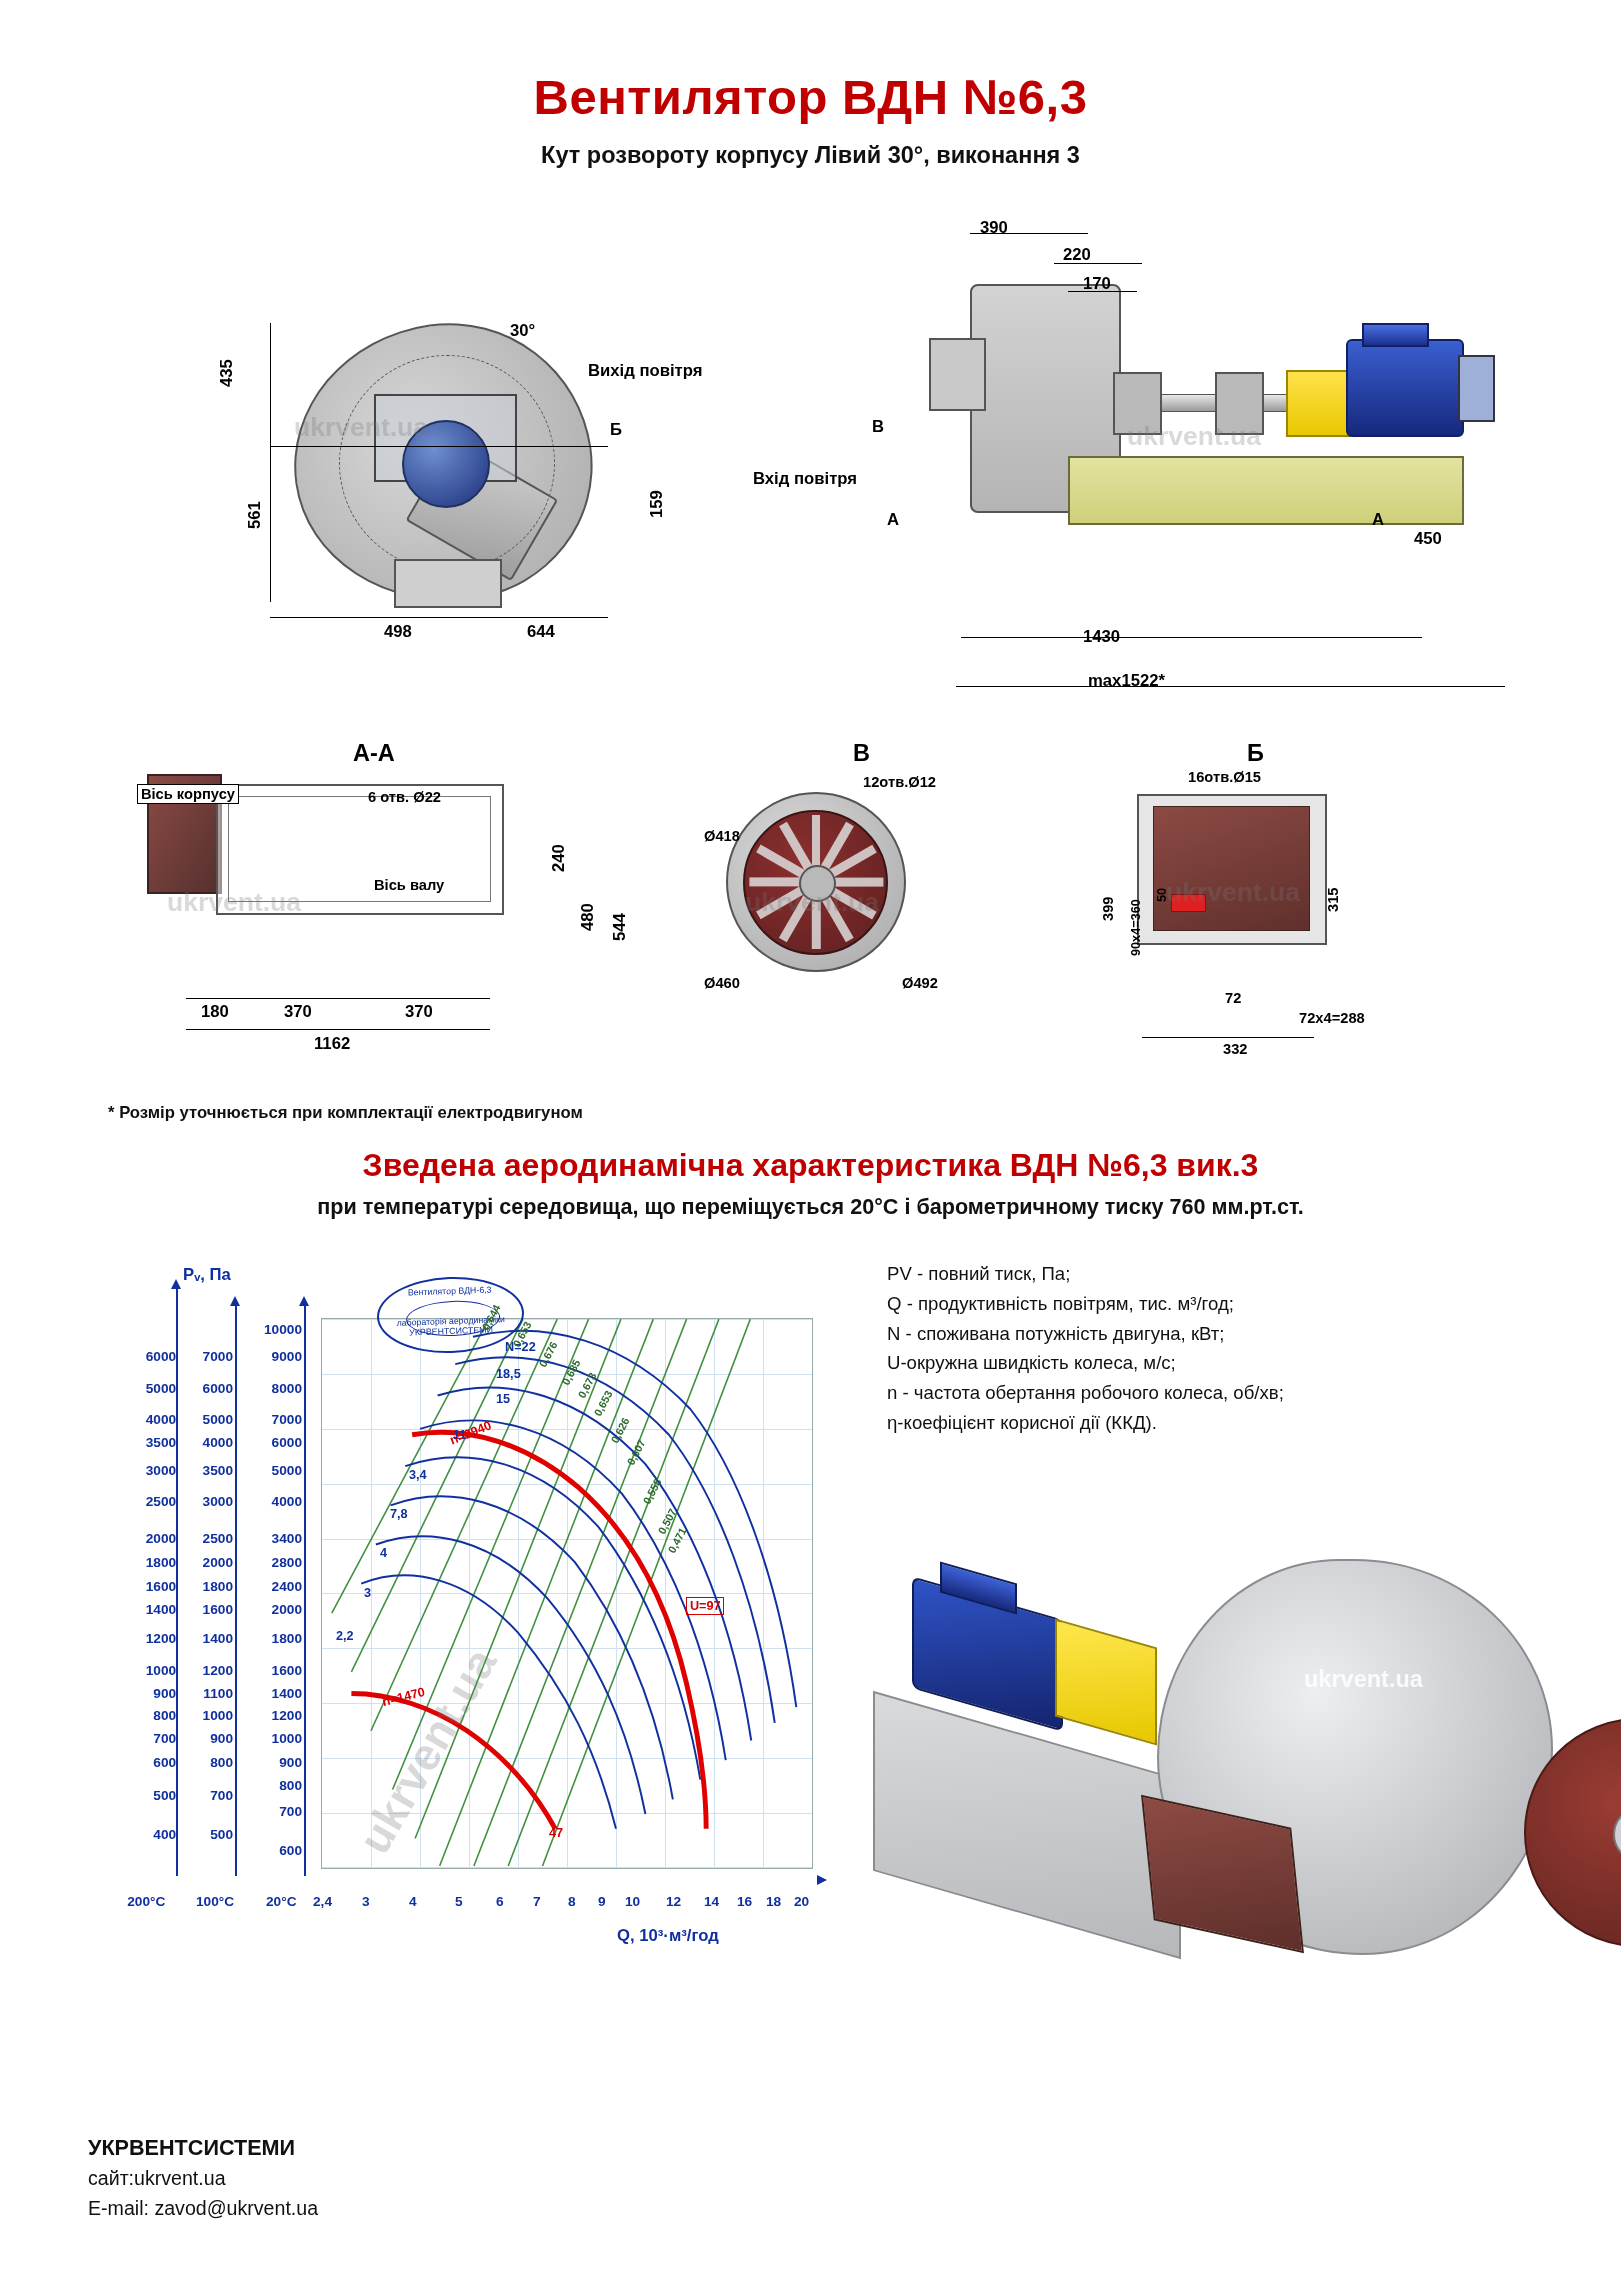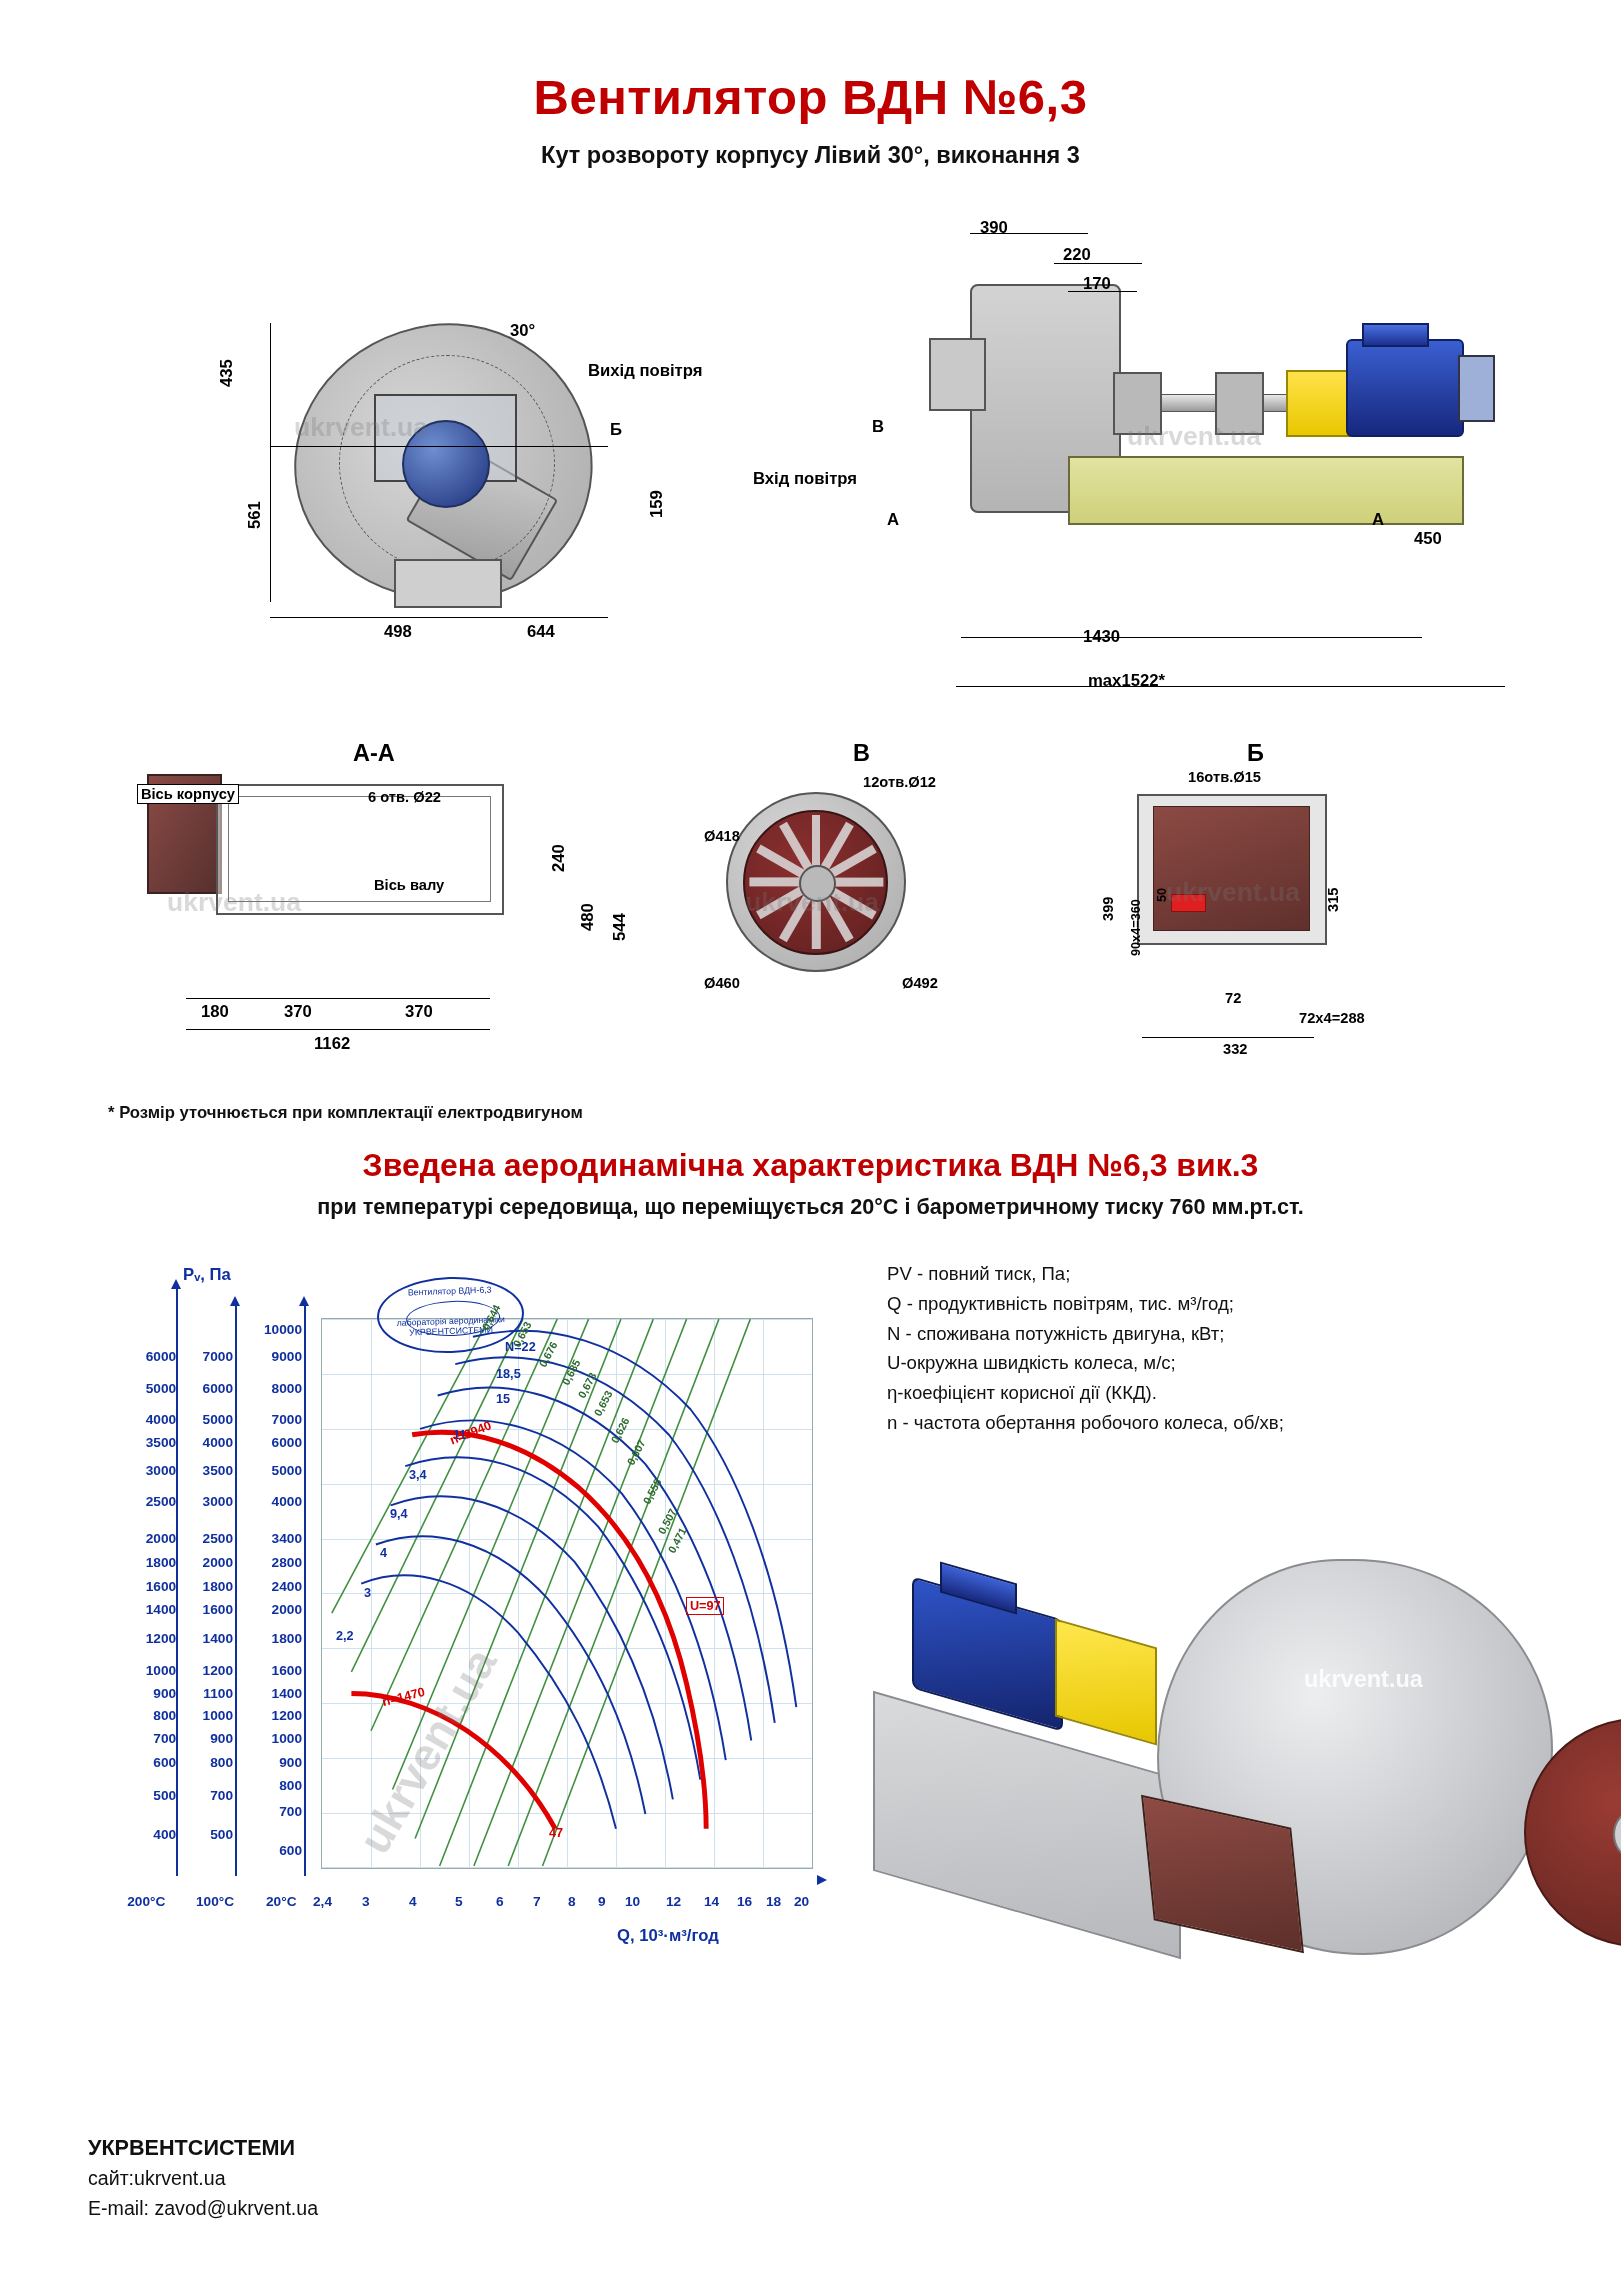--- a/index.html
+++ b/index.html
@@ -495,21 +495,21 @@
     <div class="xtick" style="left:629px;top:635px">18</div>
     <div class="xtick" style="left:657px;top:635px">20</div>
     <div class="arrowright" style="left:680px;top:616px"></div>
     <div class="axlabel" style="left:480px;top:667px">Q, 10³·м³/год</div>
 
     <div class="nlbl" style="left:368px;top:81px">N=22</div>
     <div class="nlbl" style="left:359px;top:108px">18,5</div>
     <div class="nlbl" style="left:359px;top:133px">15</div>
     <div class="nlbl" style="left:316px;top:169px">11</div>
     <div class="nlbl" style="left:272px;top:209px">3,4</div>
-    <div class="nlbl" style="left:253px;top:248px">9,4</div>
+    <div class="nlbl" style="left:253px;top:248px">7,8</div>
     <div class="nlbl" style="left:243px;top:287px">4</div>
     <div class="nlbl" style="left:227px;top:327px">3</div>
     <div class="nlbl" style="left:199px;top:370px">2,2</div>
 
     <div class="efflbl" style="left:353px;top:61px">0,644</div>
     <div class="efflbl" style="left:384px;top:78px">0,653</div>
     <div class="efflbl" style="left:410px;top:98px">0,676</div>
     <div class="efflbl" style="left:433px;top:116px">0,685</div>
     <div class="efflbl" style="left:449px;top:129px">0,673</div>
     <div class="efflbl" style="left:465px;top:147px">0,653</div>
@@ -523,22 +523,22 @@
     <div class="redlbl" style="left:245px;top:431px;transform:rotate(-14deg)">n=1470</div>
     <div class="redlbl" style="left:549px;top:338px;border:1px solid #d40000;padding:1px 2.9px">U=97</div>
     <div class="redlbl" style="left:412px;top:567px">47</div>
   </div>
 
   <div class="legend">
     <div>PV - повний тиск, Па;</div>
     <div>Q - продуктивність повітрям, тис. м³/год;</div>
     <div>N - споживана потужність двигуна, кВт;</div>
     <div>U-окружна швидкість колеса, м/с;</div>
+    <div>n - частота обертання робочого колеса, об/хв;</div>
     <div>η-коефіцієнт корисної дії (ККД).</div>
-    <div>n - частота обертання робочого колеса, об/хв;</div>
   </div>
 
   <div id="photo">
     <div class="p-base"></div>
     <div class="p-motor"></div>
     <div class="p-yellow"></div>
     <div class="p-housing">
       <div class="p-wheel">
         <div class="p-wheel-hub"></div>
       </div>

